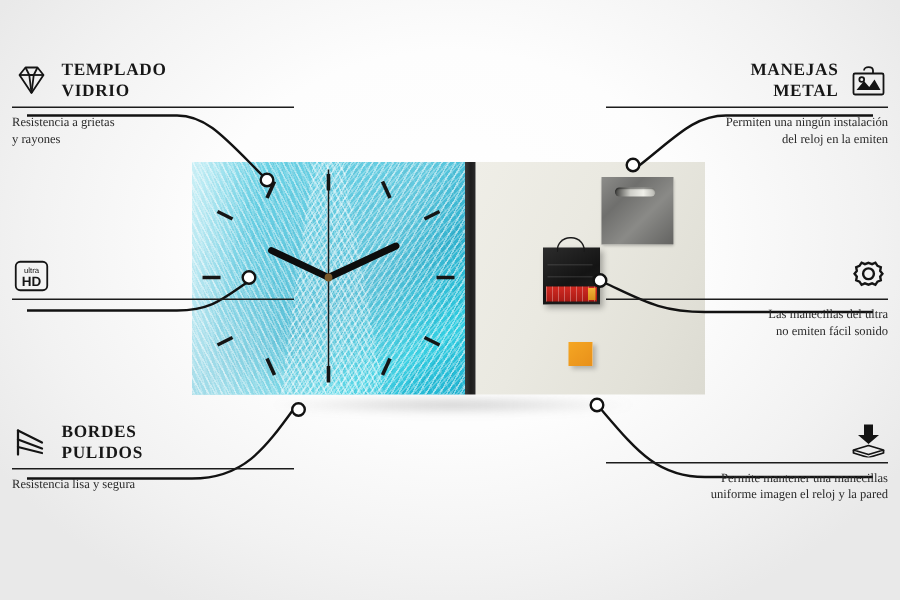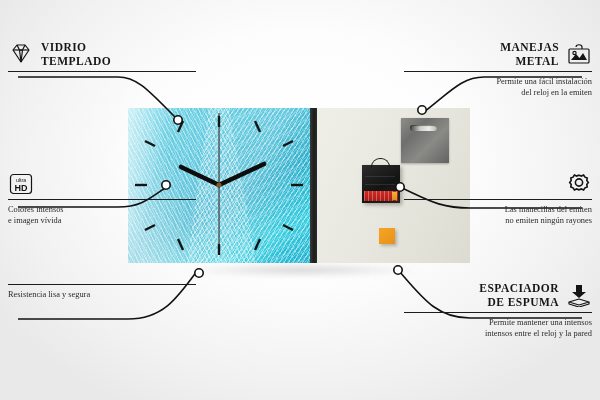--- a/index.html
+++ b/index.html
@@ -189,43 +189,57 @@
     <svg class="ico" viewBox="0 0 26 24">
       <g fill="none" stroke="#141414" stroke-width="1.2" stroke-linejoin="round">
         <path d="M5 8 L9 3 H17 L21 8 L13 20 Z"></path>
         <path d="M5 8 H21"></path>
           <path d="M9 3 L11.5 8 L13 20"></path>
           <path d="M17 3 L14.5 8 L13 20"></path>
         <path d="M11.5 8 H14.5"></path>
       </g>
     </svg>
     <div class="title">
+      <div>TEMPLADO</div>
       <div>VIDRIO</div>
-      <div>TEMPLADO</div>
-    </div>
-  </div>
-  <div class="rule"></div>
+    </div>
+  </div>
+  <div class="rule"></div>
+  <div class="desc">
+    <div>Resistencia a grietas</div>
+    <div>y rayones</div>
+  </div>
 </div>
 
 <div class="feat left f2">
   <div class="head">
     <svg class="ico" viewBox="0 0 26 24">
       <rect x="2.5" y="2.5" width="21" height="19" rx="3" fill="none" stroke="#141414" stroke-width="1.2"></rect>
       <text x="13" y="10.2" font-family="Liberation Sans, sans-serif" font-size="5.2" text-anchor="middle" fill="#141414">ultra</text>
       <text x="13" y="18.6" font-family="Liberation Sans, sans-serif" font-size="9" font-weight="bold" text-anchor="middle" fill="#141414">HD</text>
     </svg>
   </div>
   <div class="rule"></div>
-  <div class="desc">
-    <div>Colores intensos</div>
-    <div>e imagen vívida</div>
-  </div>
 </div>
 
 <div class="feat left f3">
+  <div class="head">
+    <svg class="ico" viewBox="0 0 26 24">
+      <g fill="none" stroke="#141414" stroke-width="1.5" stroke-linecap="round">
+        <path d="M4 4 L20 12"></path>
+          <path d="M4 10 L20 16"></path>
+          <path d="M4 15 L20 19"></path>
+        <path d="M4 4 L4 20"></path>
+      </g>
+    </svg>
+    <div class="title">
+      <div>BORDES</div>
+      <div>PULIDOS</div>
+    </div>
+  </div>
   <div class="rule"></div>
   <div class="desc">
     <div>Resistencia lisa y segura</div>
   </div>
 </div>
 
 <div class="feat right f4">
   <div class="head">
     <svg class="ico" viewBox="0 0 26 24">
       <g fill="none" stroke="#141414" stroke-width="1.2" stroke-linejoin="round">
@@ -235,56 +249,52 @@
         <circle cx="8.5" cy="11" r="1.6"></circle>
       </g>
     </svg>
     <div class="title">
       <div>MANEJAS</div>
       <div>METAL</div>
     </div>
   </div>
   <div class="rule"></div>
   <div class="desc">
-    <div>Permite una fácil instalación</div>
+    <div>Permiten una ningún instalación</div>
     <div>del reloj en la emiten</div>
   </div>
 </div>
 
 <div class="feat right f5">
   <div class="head">
     <svg class="ico" viewBox="0 0 26 24">
       <g fill="none" stroke="#141414" stroke-width="1.6">
         <path d="M13 3.2 L15.4 4.1 L17.6 3.1 L19 5.2 L21.2 6.1 L20.8 8.6 L22.3 10.5
                  L20.8 12.4 L21.2 14.9 L19 15.8 L17.6 17.9 L15.4 16.9 L13 17.8
                  L10.6 16.9 L8.4 17.9 L7 15.8 L4.8 14.9 L5.2 12.4 L3.7 10.5
                  L5.2 8.6 L4.8 6.1 L7 5.2 L8.4 3.1 L10.6 4.1 Z"></path>
         <circle cx="13" cy="10.5" r="3.6"></circle>
       </g>
     </svg>
   </div>
   <div class="rule"></div>
   <div class="desc">
-    <div>Las manecillas del emiten</div>
-    <div>no emiten ningún rayones</div>
+    <div>Las manecillas del ultra</div>
+    <div>no emiten fácil sonido</div>
   </div>
 </div>
 
 <div class="feat right f6">
   <div class="head">
     <svg class="ico" viewBox="0 0 26 24">
       <g stroke="#141414" stroke-width="1.2" fill="none" stroke-linejoin="round">
         <path d="M10 2 H16 V9 H20 L13 15 L6 9 H10 Z" fill="#141414" stroke="none"></path>
         <path d="M13 16 L23 19 L13 22 L3 19 Z"></path>
         <path d="M3 19 V21 L13 24 L23 21 V19"></path>
       </g>
     </svg>
-    <div class="title">
-      <div>ESPACIADOR</div>
-      <div>DE ESPUMA</div>
-    </div>
-  </div>
-  <div class="rule"></div>
-  <div class="desc">
-    <div>Permite mantener una intensos</div>
-    <div>intensos entre el reloj y la pared</div>
+  </div>
+  <div class="rule"></div>
+  <div class="desc">
+    <div>Permite mantener una manecillas</div>
+    <div>uniforme imagen el reloj y la pared</div>
   </div>
 </div>
 
 </body></html>

